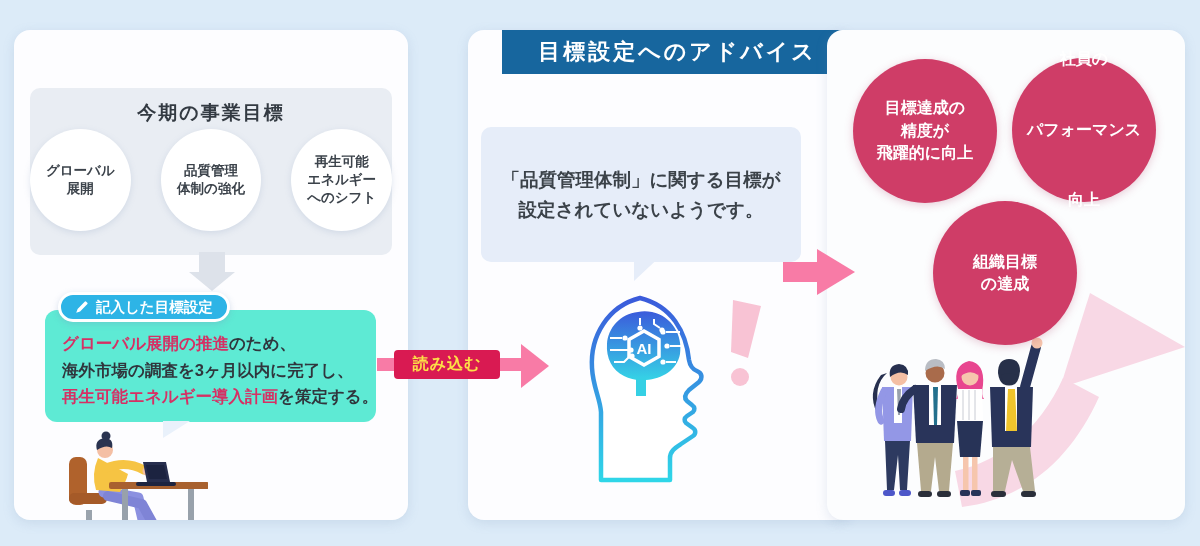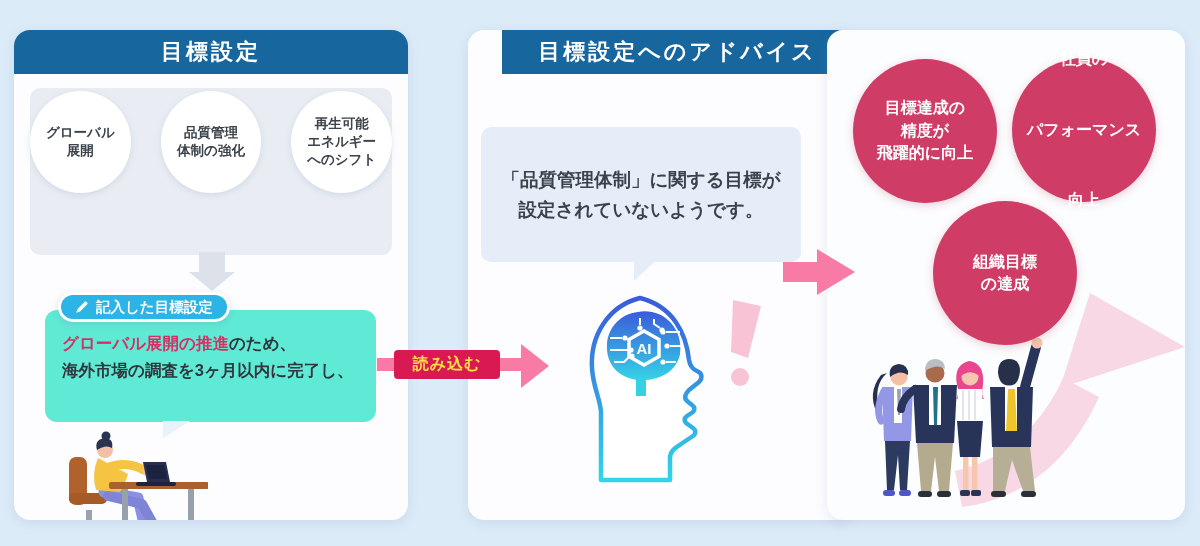--- a/index.html
+++ b/index.html
@@ -58,25 +58,23 @@
   .bc2{left:185px;top:28px;gap:48px;}
   .bc3{left:106px;top:171px;}
   .team-svg{position:absolute;left:30px;top:255px;z-index:1;}
 </style>
 </head>
 <body>
 
 <div class="stage">
 
   <section class="panel panel-left">
-    <header class="panel-header">
-      <span>目標設定</span>
-    </header>
 
     <div class="goals-box">
+      <div class="goals-title">今期の事業目標</div>
       <div class="goal-circles">
         <div class="goal-circle">
           <div>グローバル</div>
           <div>展開</div>
         </div>
         <div class="goal-circle">
           <div>品質管理</div>
           <div>体制の強化</div>
         </div>
         <div class="goal-circle">
@@ -94,20 +92,21 @@
       <svg width="14" height="14" viewBox="0 0 14 14">
         <path d="M1.2 12.8 L2.6 8.9 L9.9 1.6 Q10.5 1.0 11.2 1.7 L12.3 2.8 Q13.0 3.5 12.4 4.1 L5.1 11.4 Z" fill="#fff"></path>
       </svg>
       <span>記入した目標設定</span>
     </div>
 
     <div class="bubble-left">
       <div class="bubble-left-text">
         <div><span class="hl">グローバル展開の推進</span><span>のため、</span></div>
         <div>海外市場の調査を3ヶ月以内に完了し、</div>
+        <div><span class="hl">再生可能エネルギー導入計画</span><span>を策定する。</span></div>
       </div>
     </div>
     <div class="bubble-left-tail"></div>
 
     <svg class="woman-svg" width="160" height="150" viewBox="0 0 160 150">
 
       <rect x="38" y="112" width="6" height="20" fill="#9aa3ad"></rect>
       <path d="M20 134 L62 134 L58 139 L24 139 Z" fill="#9aa3ad"></path>
       <rect x="21" y="59" width="18" height="48" rx="7" fill="#b0622c"></rect>
       <rect x="21" y="95" width="38" height="11" rx="5" fill="#a55a28"></rect>

